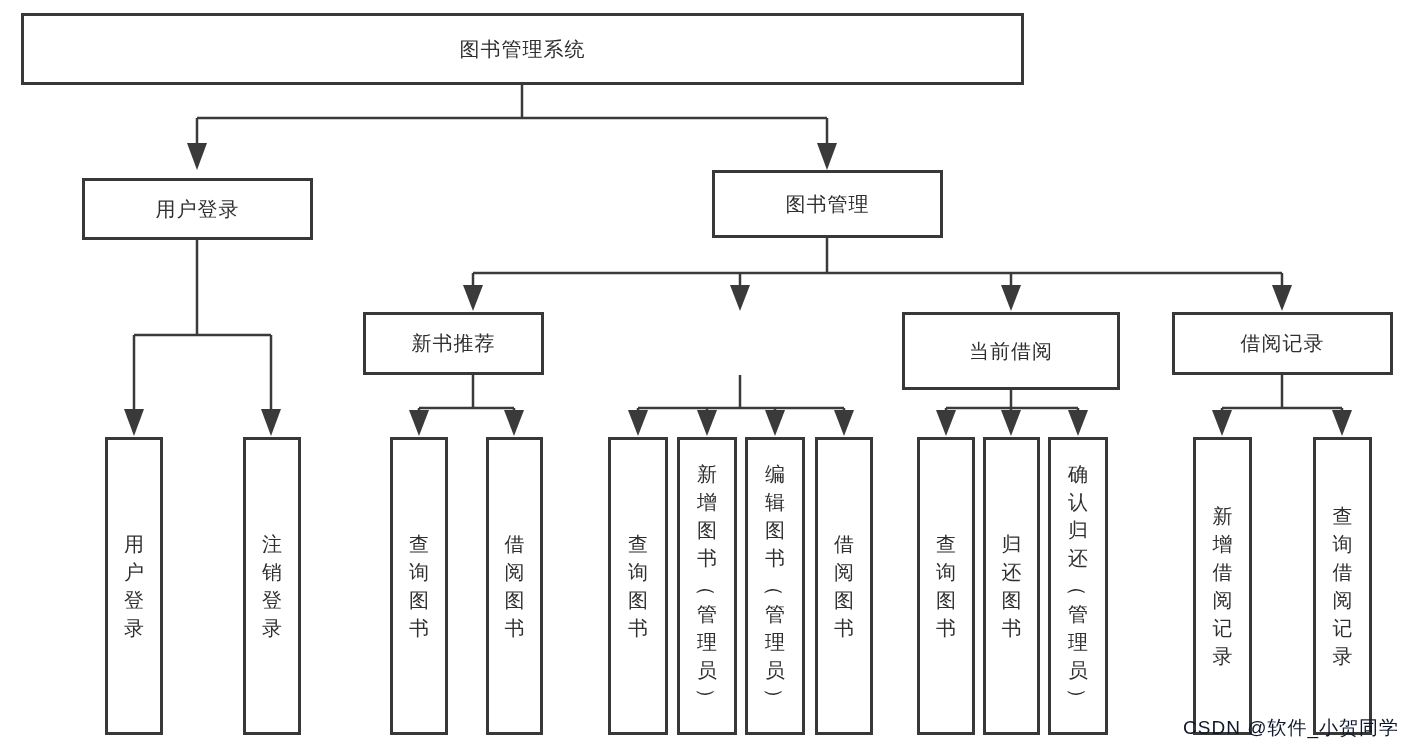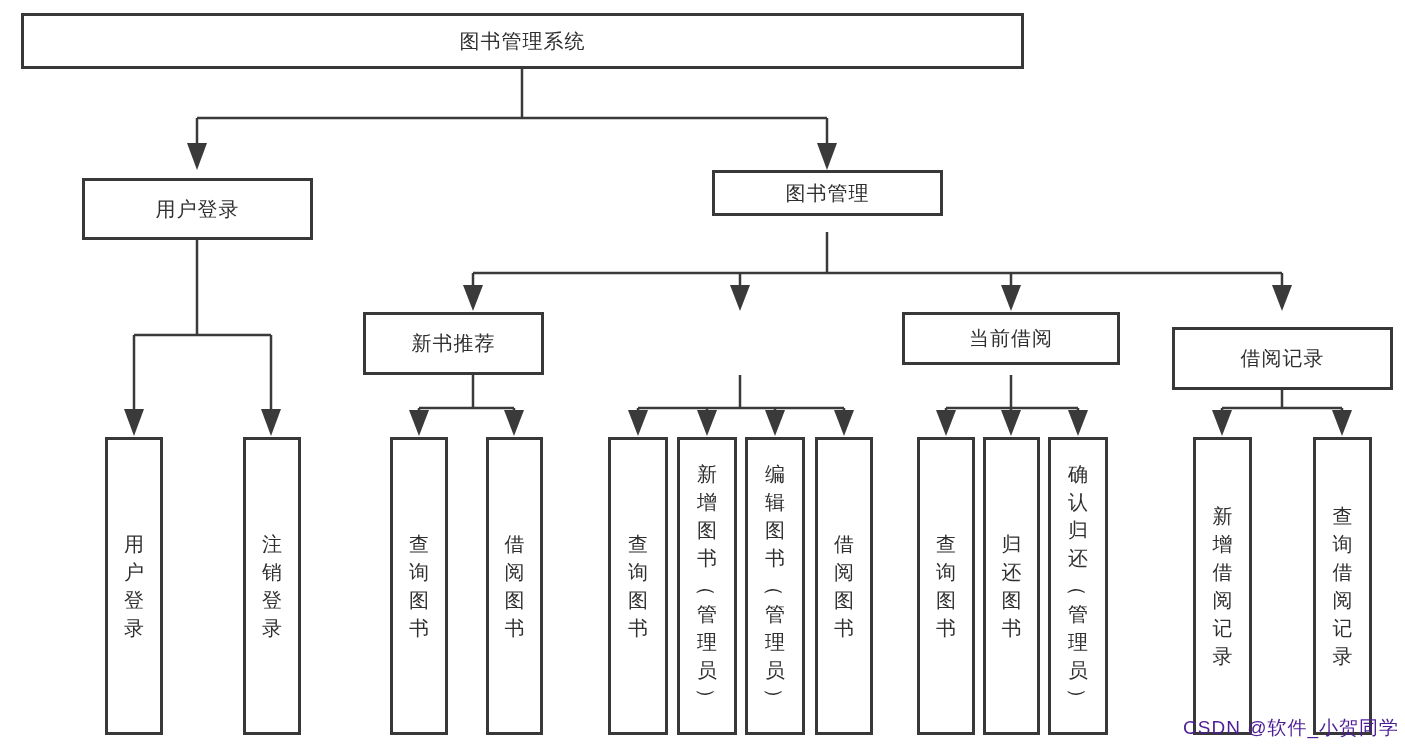--- a/index.html
+++ b/index.html
@@ -20,27 +20,27 @@
     display: flex;
     align-items: center;
     justify-content: center;
     text-align: center;
   }
   .hlabel {
     font-size: 20px;
     letter-spacing: 1px;
     white-space: nowrap;
   }
-  .root  { left: 21px;  top: 13px;  width: 1003px; height: 56px; }
+  .root  { left: 21px;  top: 13px;  width: 1003px; height: 72px; }
   .b-login { left: 82px;  top: 170px; width: 231px; height: 62px; margin-top: 8px; }
-  .b-mgmt  { left: 712px; top: 170px; width: 231px; height: 46px; }
+  .b-mgmt  { left: 712px; top: 170px; width: 231px; height: 68px; }
   .g-new     { left: 363px;  top: 312px; width: 181px; height: 63px; }
   .g-borrow  { left: 633px;  top: 312px; width: 215px; height: 63px; }
-  .g-current { left: 902px;  top: 312px; width: 218px; height: 53px; }
-  .g-records { left: 1172px; top: 312px; width: 221px; height: 63px; margin-top: 15px; }
+  .g-current { left: 902px;  top: 312px; width: 218px; height: 78px; }
+  .g-records { left: 1172px; top: 312px; width: 221px; height: 63px; }
   .leaf { top: 437px; height: 298px; }
   .l-1a { left: 105px;  width: 58px; }
   .l-1b { left: 243px;  width: 58px; }
   .l-2a { left: 390px;  width: 58px; }
   .l-2b { left: 486px;  width: 57px; }
   .l-3a { left: 608px;  width: 60px; }
   .l-3b { left: 677px;  width: 60px; }
   .l-3c { left: 745px;  width: 60px; }
   .l-3d { left: 815px;  width: 58px; }
   .l-4a { left: 917px;  width: 58px; }
@@ -57,21 +57,21 @@
     line-height: 1;
   }
   .vtext span { display: block; }
   .vtext span.rot { transform: rotate(90deg); }
   #wires { position: absolute; left: 0; top: 0; }
   #watermark {
     position: absolute;
     right: 6px;
     bottom: 6px;
     font-size: 19px;
-    color: #4c1d95;
+    color: #0f172a;
     letter-spacing: 1px;
     white-space: nowrap;
     text-align: right;
   }
 </style>
 </head>
 <body>
 
 <div id="canvas">
 

